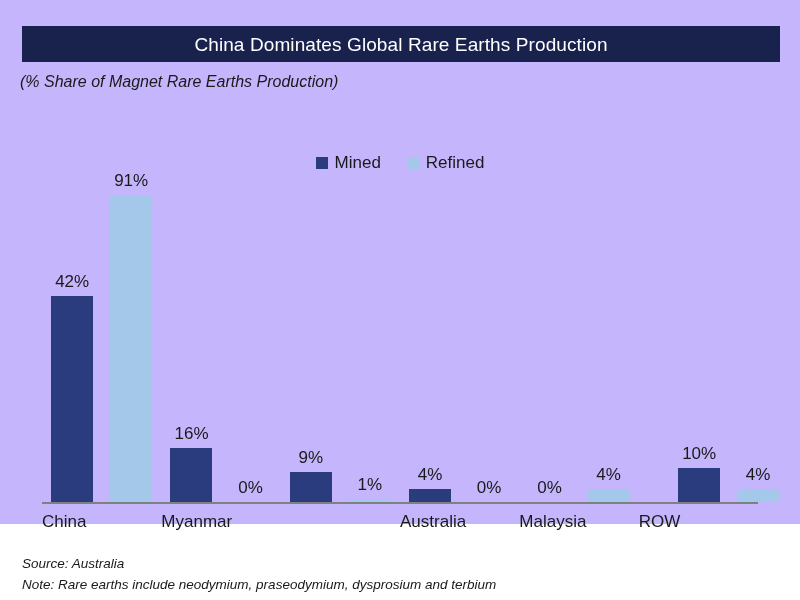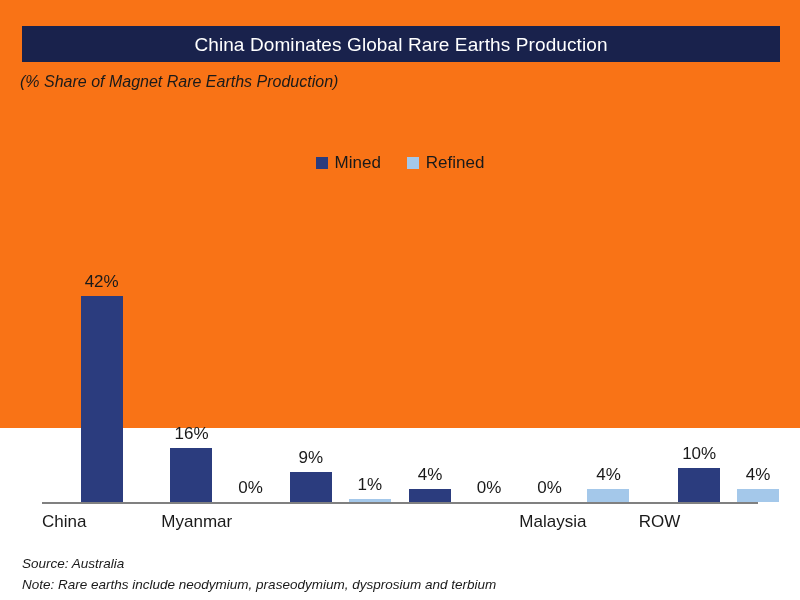--- a/index.html
+++ b/index.html
@@ -8,22 +8,22 @@
     width: 800px;
     height: 600px;
     background: #ffffff;
     font-family: "Liberation Sans", sans-serif;
     overflow: hidden;
   }
 
   #figure {
     position: relative;
     width: 800px;
-    height: 428px;
-    background: #f97316;
+    height: 524px;
+    background: #c4b5fd;
   }
 
   
   #title-bar {
     position: absolute;
     left: 22px;
     top: 26px;
     width: 758px;
     height: 36px;
     background: #19224C;
@@ -186,20 +186,24 @@
     </div>
   </div>
 
   <div id="plot">
     <div id="axis-line"></div>
   <div class="group" style="left: 0px; width: 119.333px;">
         <div class="bar-slot">
           <span class="bar-value" style="bottom: 212px;">42%</span>
           <span class="bar-rect" style="height: 206px; background: rgb(43, 60, 126);"></span>
         </div>
+        <div class="bar-slot">
+          <span class="bar-value" style="bottom: 313px;">91%</span>
+          <span class="bar-rect" style="height: 307px; background: rgb(164, 200, 234);"></span>
+        </div>
       </div>
       <div class="group" style="left: 119.333px; width: 119.333px;">
         <div class="bar-slot">
           <span class="bar-value" style="bottom: 60px;">16%</span>
           <span class="bar-rect" style="height: 54px; background: rgb(43, 60, 126);"></span>
         </div>
         <div class="bar-slot">
           <span class="bar-value" style="bottom: 6px;">0%</span>
           <span class="bar-rect" style="height: 0px; background: rgb(164, 200, 234);"></span>
         </div>
@@ -242,20 +246,21 @@
         <div class="bar-slot">
           <span class="bar-value" style="bottom: 19px;">4%</span>
           <span class="bar-rect" style="height: 13px; background: rgb(164, 200, 234);"></span>
         </div>
       </div>
     </div>
 
   <div id="cat-labels">
       <div class="cat-label" style="left: 0px; width: 119.333px;">China</div>
       <div class="cat-label" style="left: 119.333px; width: 119.333px;">Myanmar</div>
+      <div class="cat-label" style="left: 358px; width: 119.333px;">Australia</div>
       <div class="cat-label" style="left: 477.333px; width: 119.333px;">Malaysia</div>
       <div class="cat-label" style="left: 596.667px; width: 119.333px;">ROW</div>
     </div>
 
   <div id="footnotes">
     <div class="footnote">Source: Australia</div>
     <div class="footnote">Note: Rare earths include neodymium, praseodymium, dysprosium and terbium</div>
   </div>
 
 </div>

